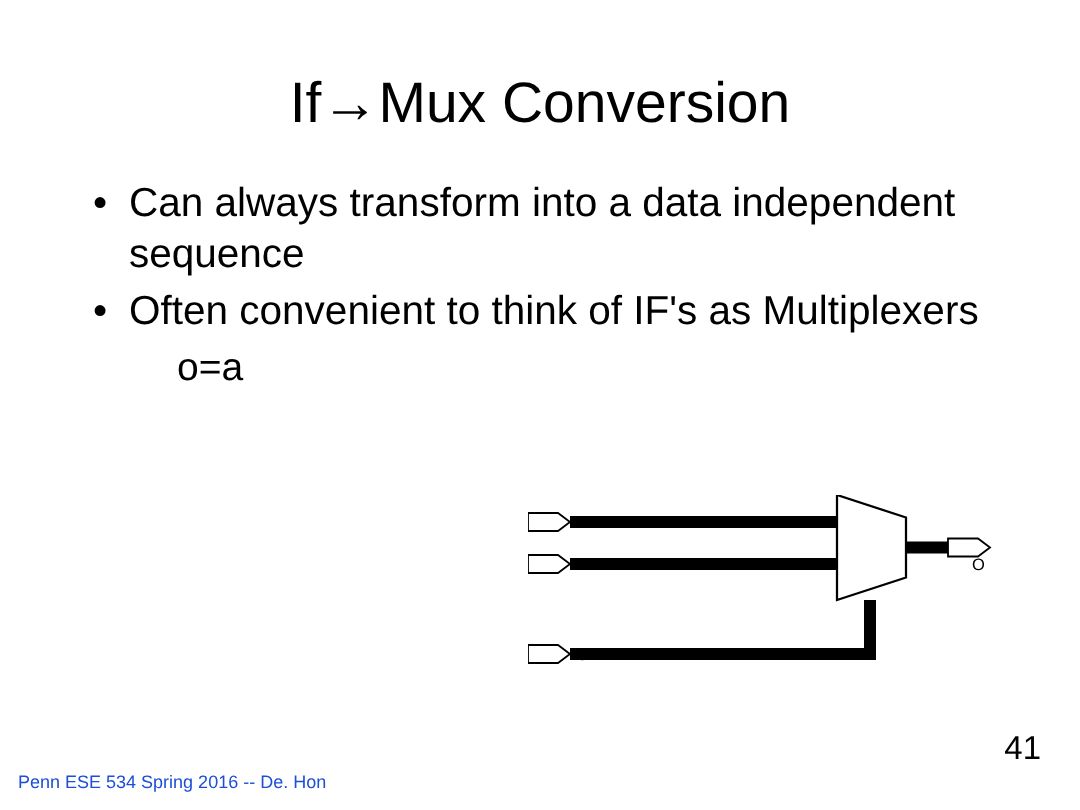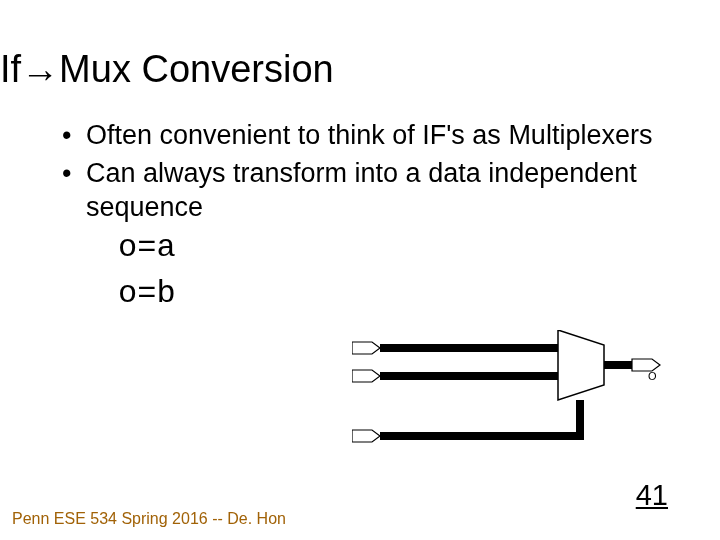--- a/index.html
+++ b/index.html
@@ -6,67 +6,65 @@
   html, body { width: 720px; height: 540px; background: #000; }
   .slide {
     width: 720px;
     height: 540px;
     background: #fff;
     position: relative;
     font-family: Arial, Helvetica, sans-serif;
     color: #000;
   }
   .title {
-    text-align: left;
+    text-align: center;
     font-size: 38px;
     padding-top: 48px;
     font-weight: 400;
   }
   .body {
     padding: 28px 60px 0 60px;
     font-size: 27px;
     line-height: 1.25;
   }
   .b1 { padding-left: 26px; position: relative; margin-bottom: 4px; }
   .b1::before { content: "•"; position: absolute; left: 2px; }
-  .b2 { padding-left: 58px; font-size: 32px; margin-top: 2px; margin-bottom: 6px; font-family: Liberation Mono, monospace; }
+  .b2 { padding-left: 58px; font-size: 26px; margin-top: 2px; margin-bottom: 6px; }
   .footer {
     position: absolute;
     left: 12px;
     bottom: 12px;
-    font-size: 16px;
-    color: #a16207;
+    font-size: 12px;
+    color: #1d4ed8;
   }
   .pagenum {
     position: absolute;
-    right: 52px;
+    right: 26px;
     bottom: 28px;
-    font-size: 29px;
-    text-decoration: underline;
+    font-size: 22px;
   }
   .diagram {
     position: absolute;
     left: 352px;
     top: 330px;
     width: 310px;
     height: 130px;
   }
 </style>
 </head>
 <body>
 
 <div class="slide">
 
   <div class="title">If→Mux Conversion</div>
 
   <div class="body">
+    <div class="b1">Can always transform into a data independent sequence</div>
     <div class="b1">Often convenient to think of IF's as Multiplexers</div>
-    <div class="b1">Can always transform into a data independent sequence</div>
     <div class="b2">o=a</div>
-    <div class="b2">o=b</div>
   </div>
 
   <svg class="diagram" viewBox="0 0 310 130">
 
     <g>
       <path d="M0 12 L20 12 L28 18 L20 24 L0 24 Z" fill="#fff" stroke="#000" stroke-width="1.2"></path>
       <text x="32" y="22" font-size="11" font-family="Arial">A</text>
     </g>
 
     <g>

